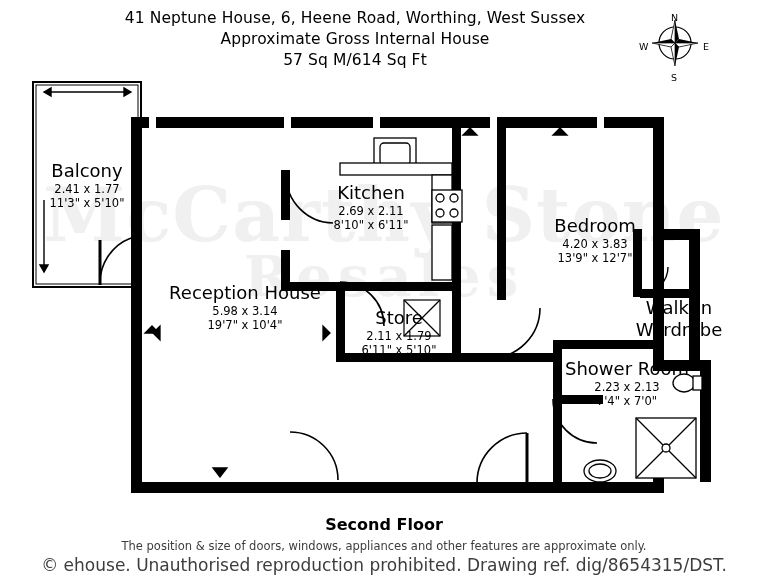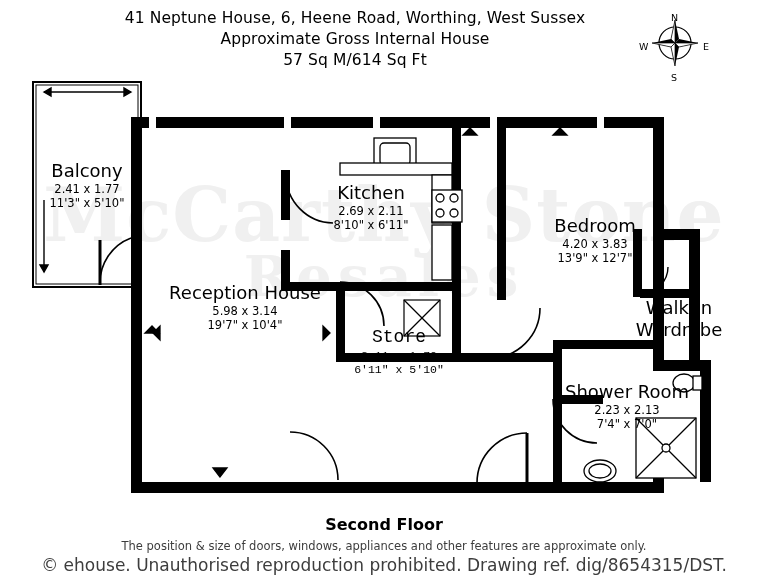--- a/index.html
+++ b/index.html
@@ -283,32 +283,32 @@
     <div>4.20 x 3.83</div>
     <div>13'9" x 12'7"</div>
   </div>
 
   <div class="lbl" style="left:165px;top:282px;width:160px;">
     <div class="nm">Reception House</div>
     <div>5.98 x 3.14</div>
     <div>19'7" x 10'4"</div>
   </div>
 
-  <div class="lbl" style="left:340px;top:327px;width:118px;font-family:Liberation Mono, monospace;">
+  <div class="lbl" style="left:340px;top:307px;width:118px;">
     <div class="nm">Store</div>
     <div>2.11 x 1.79</div>
     <div>6'11" x 5'10"</div>
   </div>
 
   <div class="lbl" style="left:634px;top:297px;width:90px;">
     <div class="nm">Walk-In</div>
     <div class="nm">Wardrobe</div>
   </div>
 
-  <div class="lbl" style="left:562px;top:358px;width:130px;margin-top:23px;">
+  <div class="lbl" style="left:562px;top:358px;width:130px;">
     <div class="nm">Shower Room</div>
     <div>2.23 x 2.13</div>
     <div>7'4" x 7'0"</div>
   </div>
 
   <div class="footer disclaimer1">The position &amp; size of doors, windows, appliances and other features are approximate only.</div>
   <div class="footer floor-name">Second Floor</div>
   <div class="footer disclaimer2">© ehouse. Unauthorised reproduction prohibited. Drawing ref. dig/8654315/DST.</div>
 
 </div>

